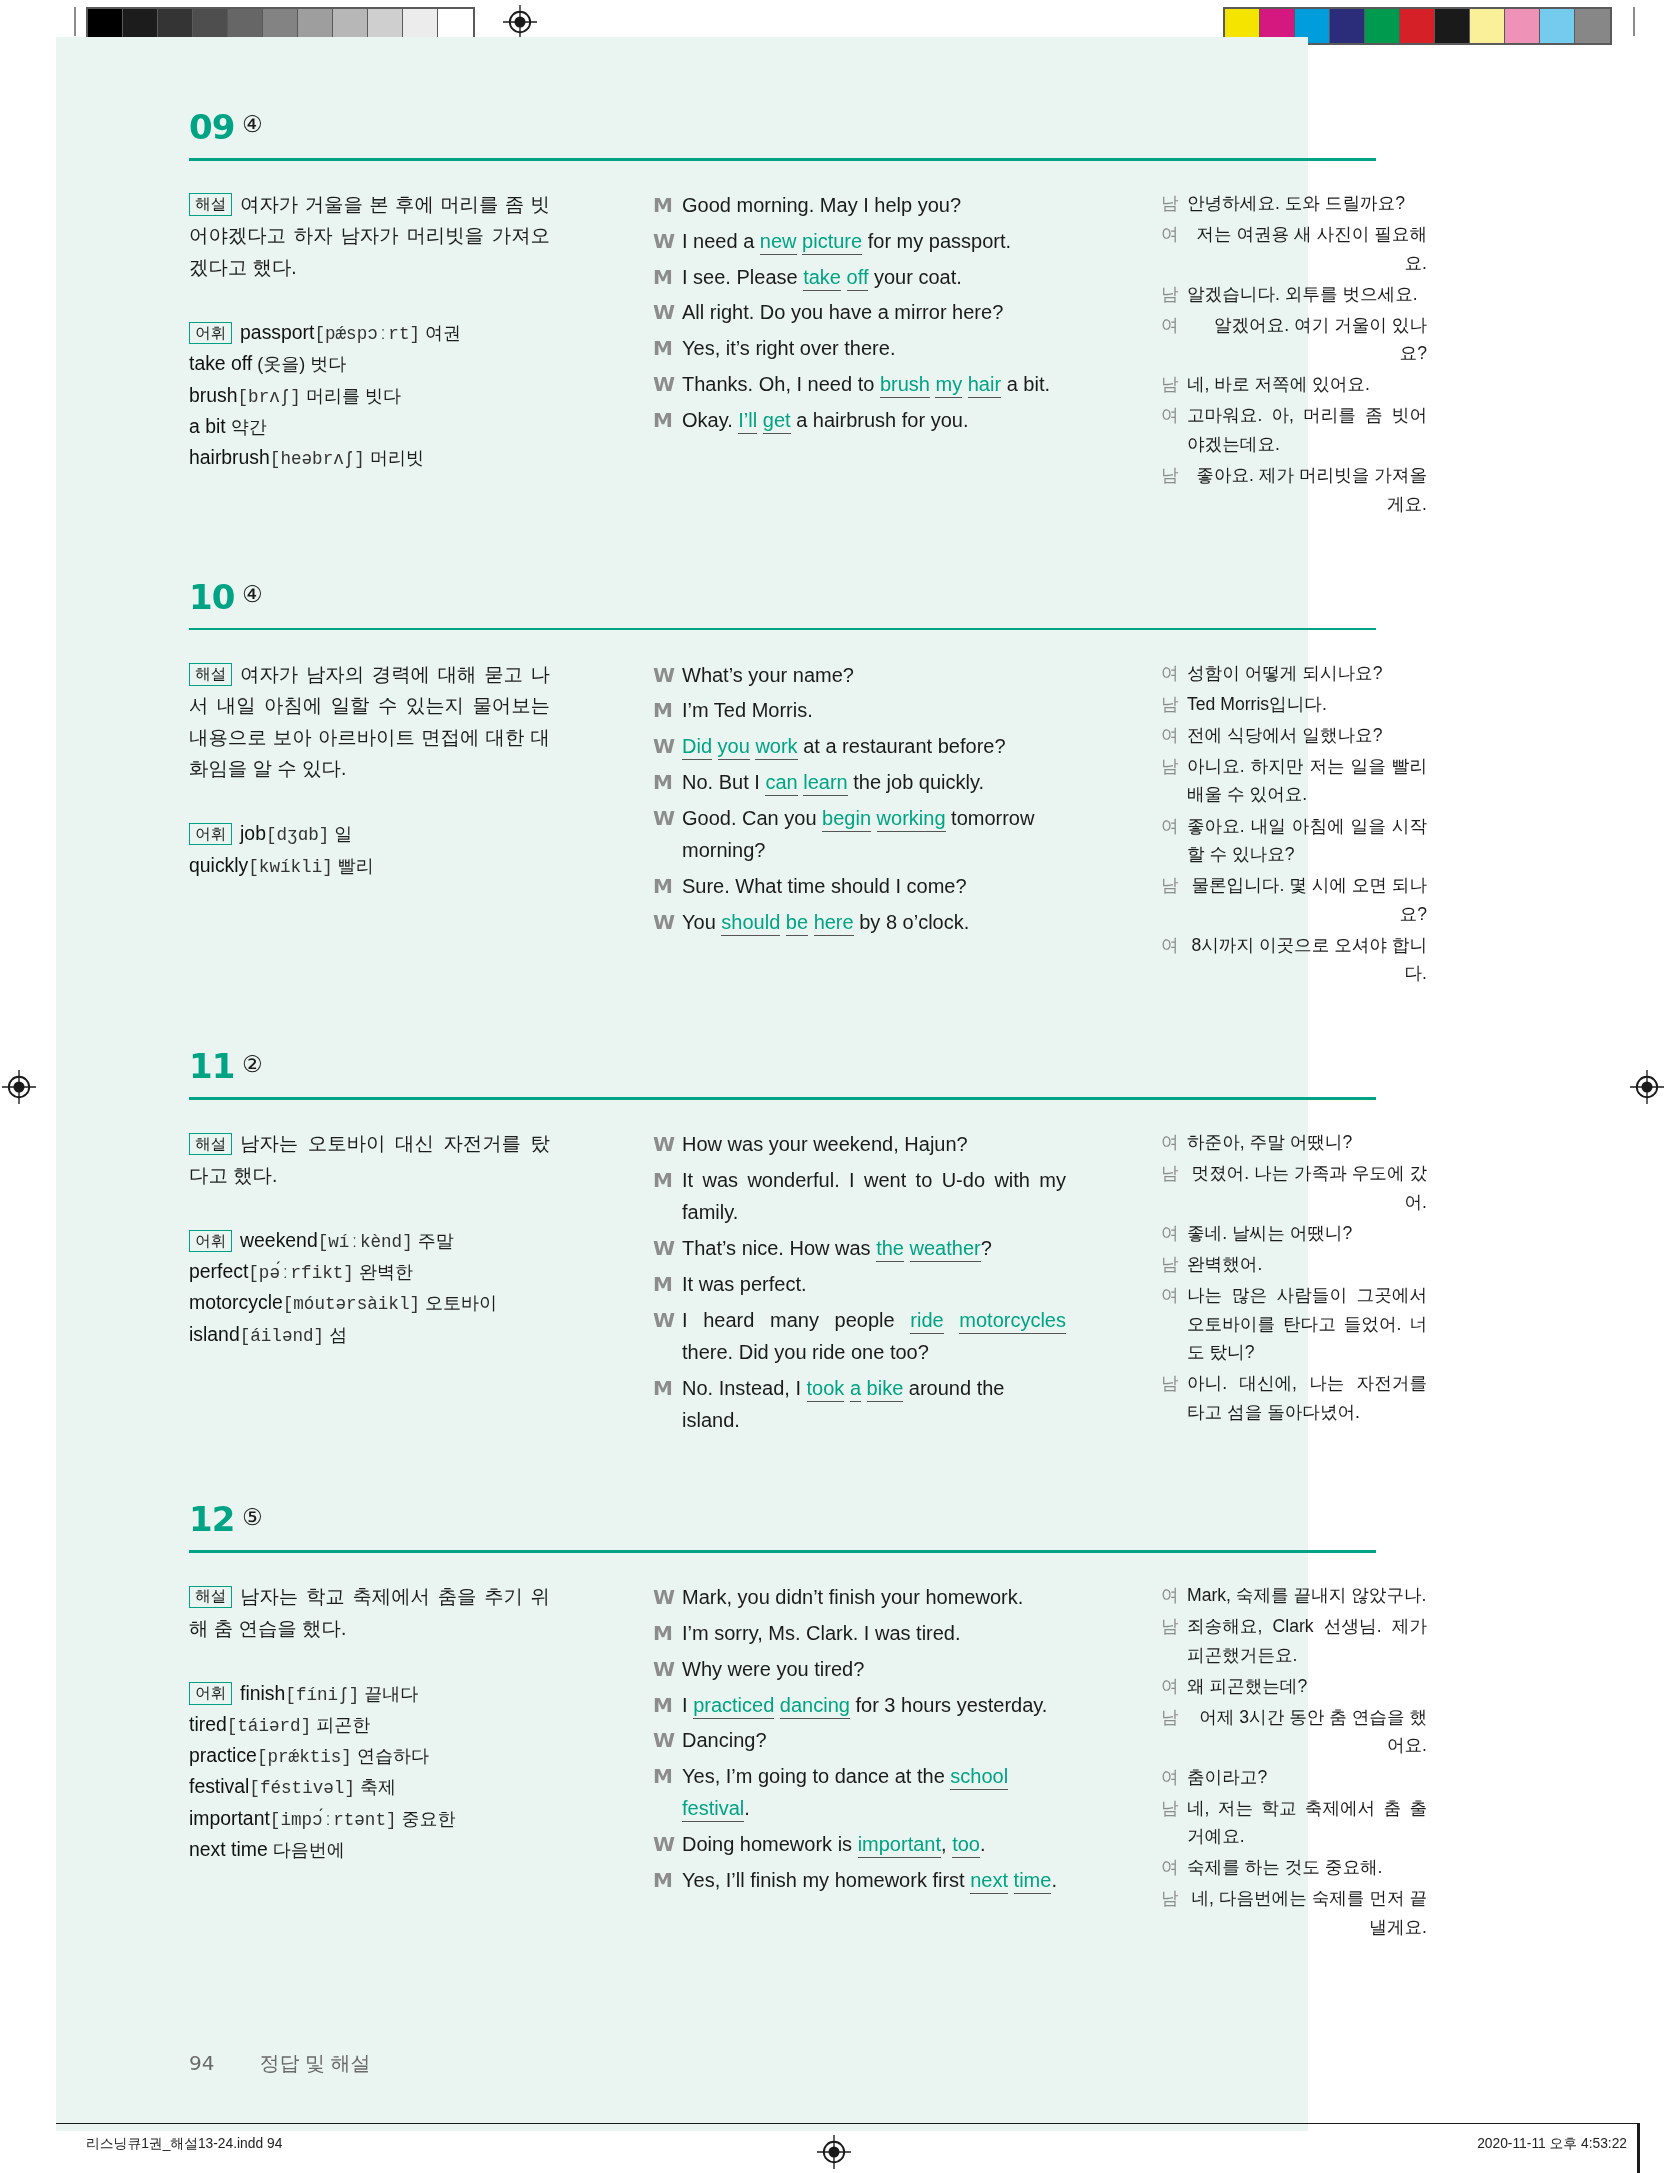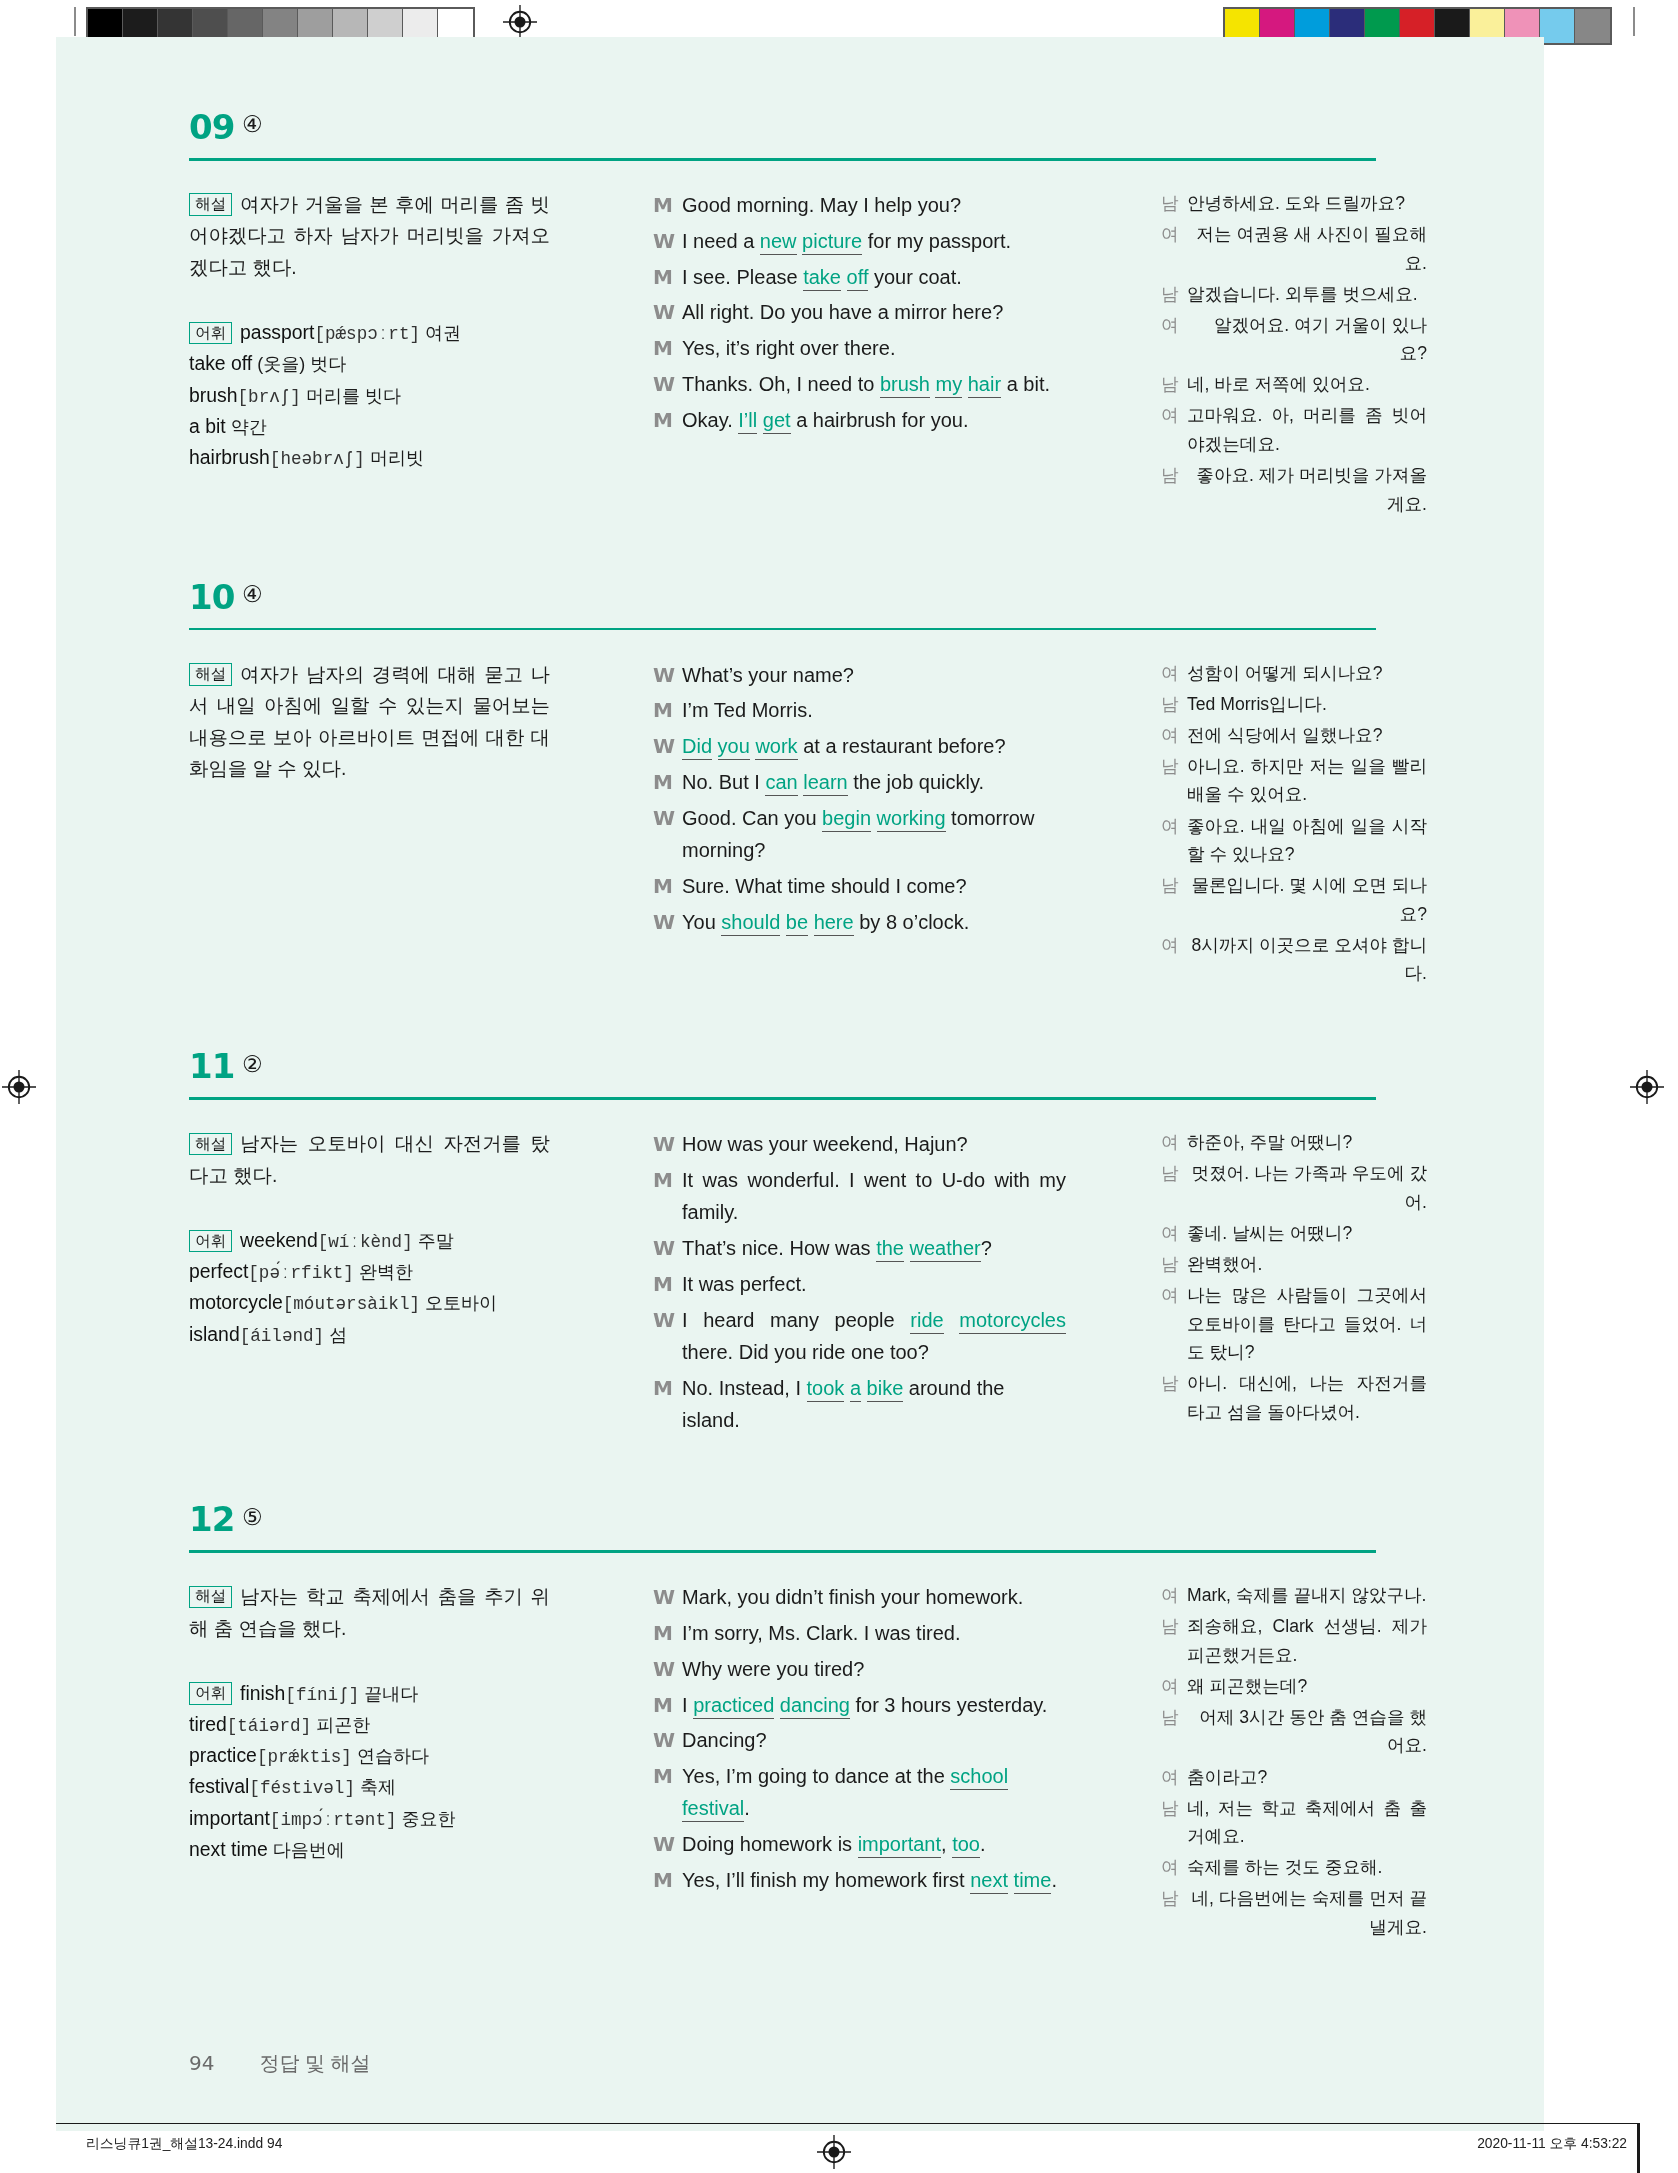--- a/index.html
+++ b/index.html
@@ -11,21 +11,21 @@
     overflow:hidden;
   }
   .swatch-strip{position:absolute;display:flex;border:2.6px solid #5a5a5a;box-sizing:border-box;}
   .swatch{width:35px;height:34px;border-right:1.7px solid #5a5a5a;box-sizing:border-box;}
   .swatch:last-child{border-right:none;}
   .reg-mark{position:absolute;width:34px;height:34px;}
   .tick{position:absolute;background:#8b8b8b;}
 
   
   .page{
-    position:absolute;left:56px;top:37px;width:1488px;height:2094px;
+    position:absolute;left:56px;top:37px;width:1252px;height:2094px;
     background:#eaf5f1;
   }
   .content{position:absolute;left:133px;top:73px;width:1187px;}
 
   .item{position:relative;margin-bottom:0;}
 
   .item-head{position:relative;height:53px;}
   .q-num{
     position:absolute;left:0;top:0;
     font-size:34px;font-weight:bold;color:#00a383;
@@ -254,20 +254,24 @@
       <div style="height: 59px;"></div>
       <div class="item">
         <div class="item-head">
           <span class="q-num">10</span>
           <span class="q-ans">④</span>
           <div class="rule"></div>
         </div>
         <div class="cols">
           <div class="col-left">
             <p class="haeseol"><span class="tag">해설</span>여자가 남자의 경력에 대해 묻고 나서 내일 아침에 일할 수 있는지 물어보는 내용으로 보아 아르바이트 면접에 대한 대화임을 알 수 있다.</p>
+            <div class="vocab">
+              <span class="vline"><span class="tag">어휘</span><span class="w">job</span><span class="ipa">[dʒɑb]</span><span class="kr"> 일</span></span>
+              <span class="vline"><span class="w">quickly</span><span class="ipa">[kwíkli]</span><span class="kr"> 빨리</span></span>
+            </div>
           </div>
           <div class="col-mid">
             <div class="script">
               <div class="line">
                 <span class="spk">W</span>
                 <span class="utt nojust">What’s your name?</span>
               </div>
               <div class="line">
                 <span class="spk">M</span>
                 <span class="utt nojust">I’m Ted Morris.</span>

